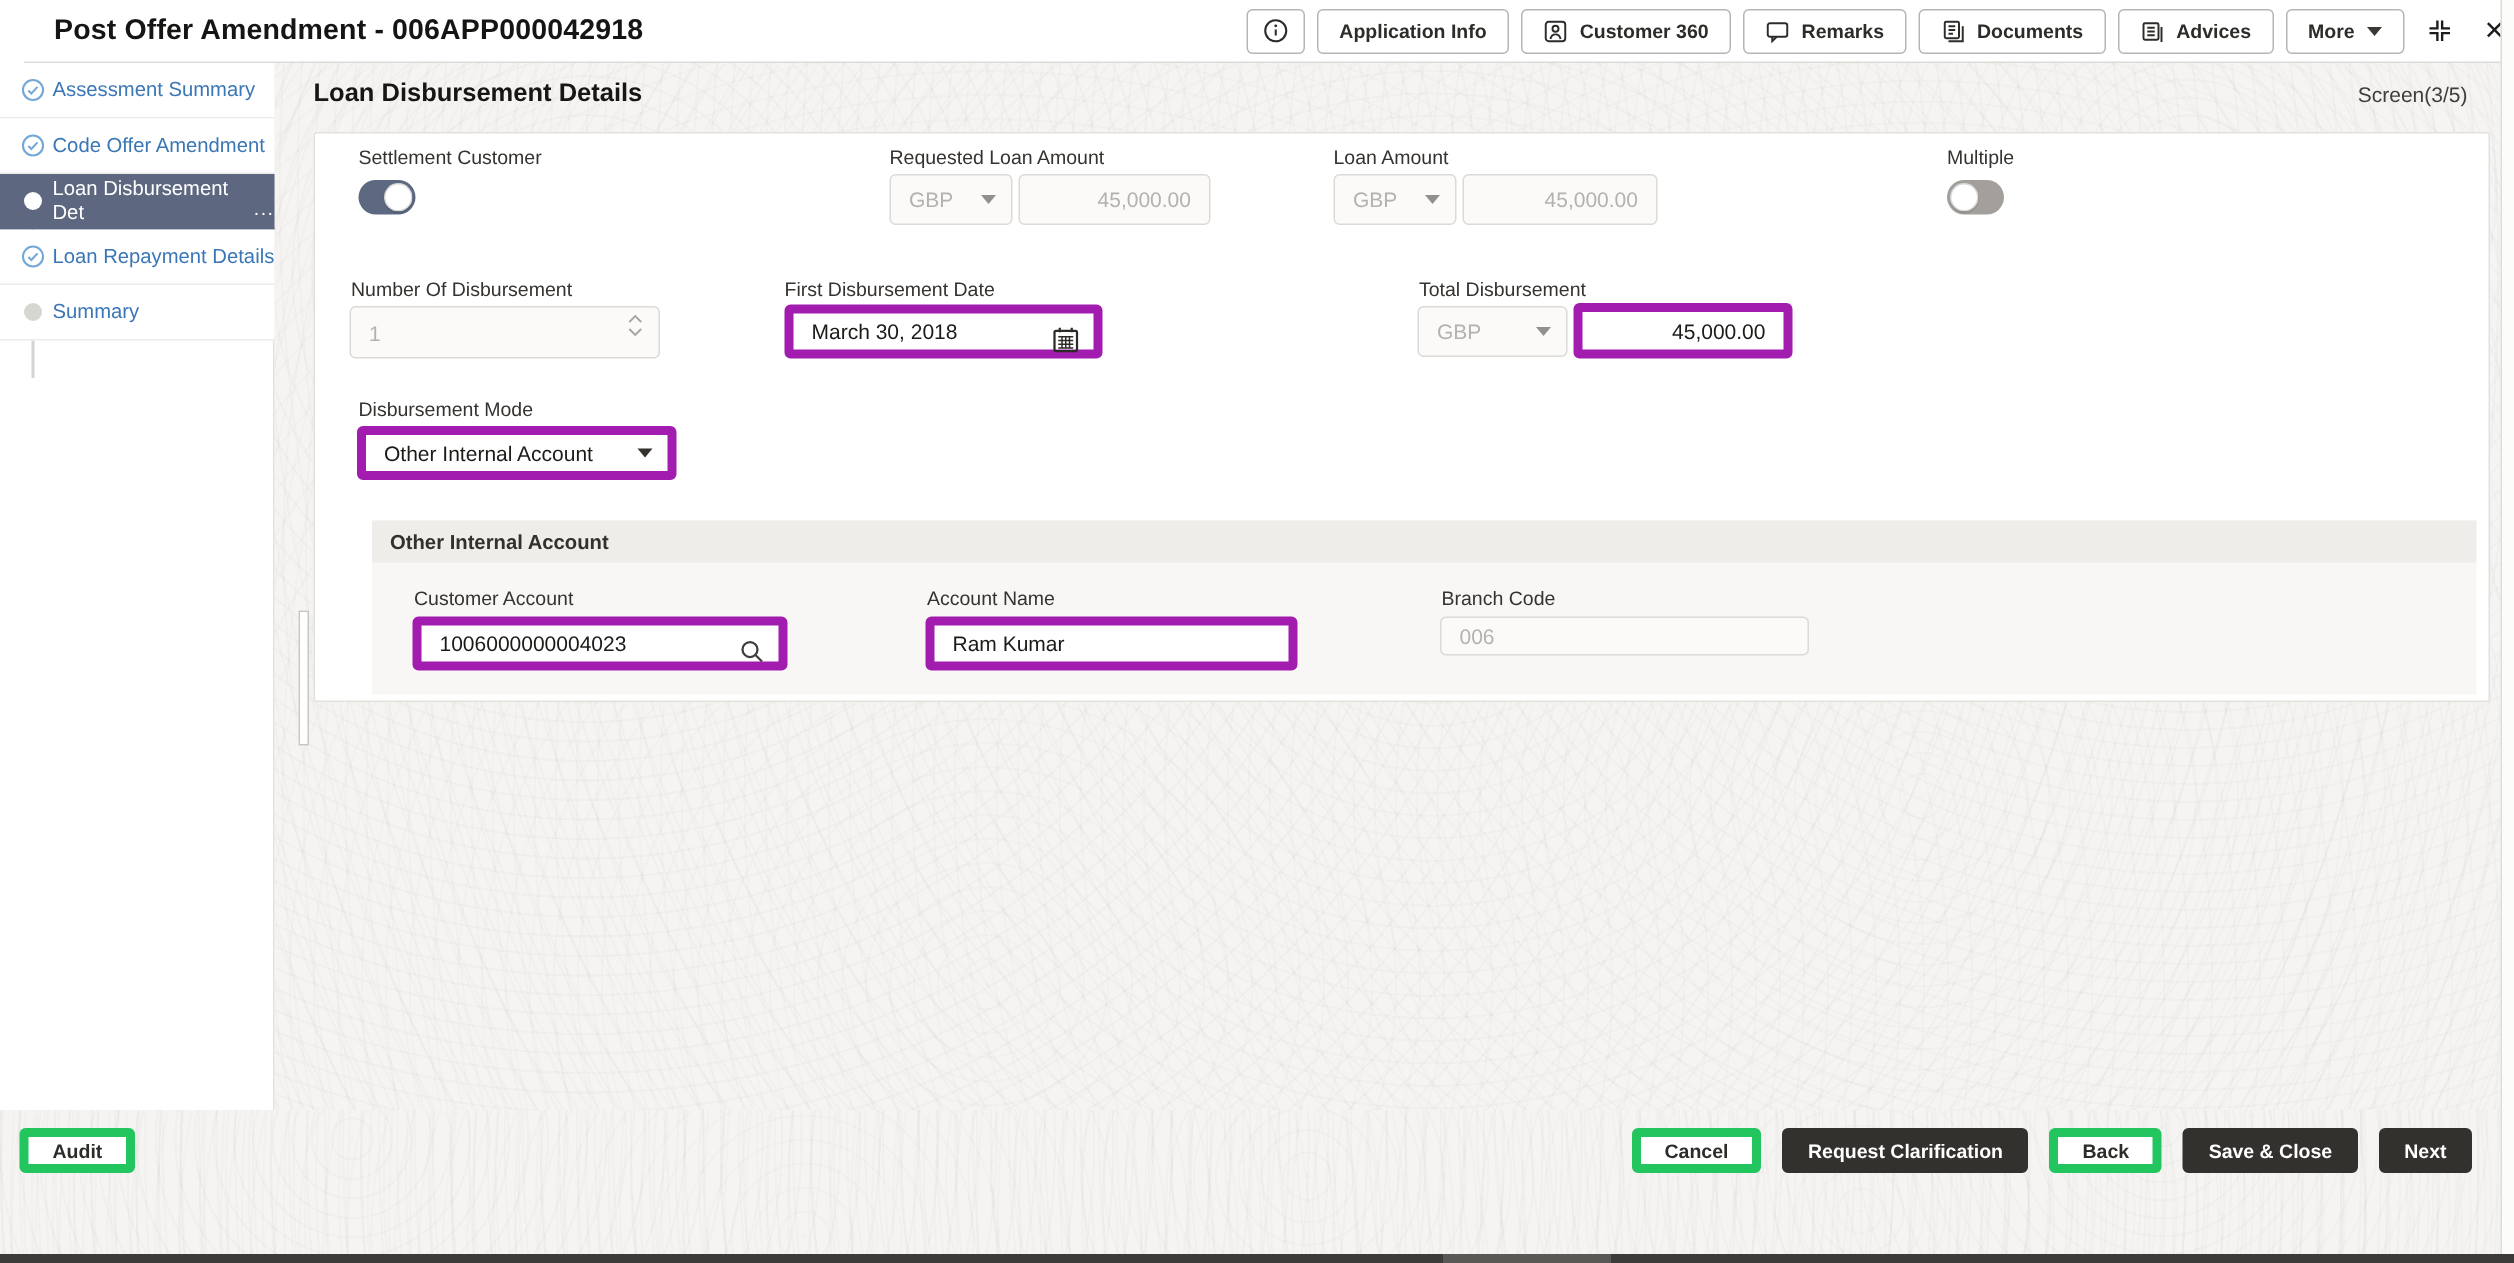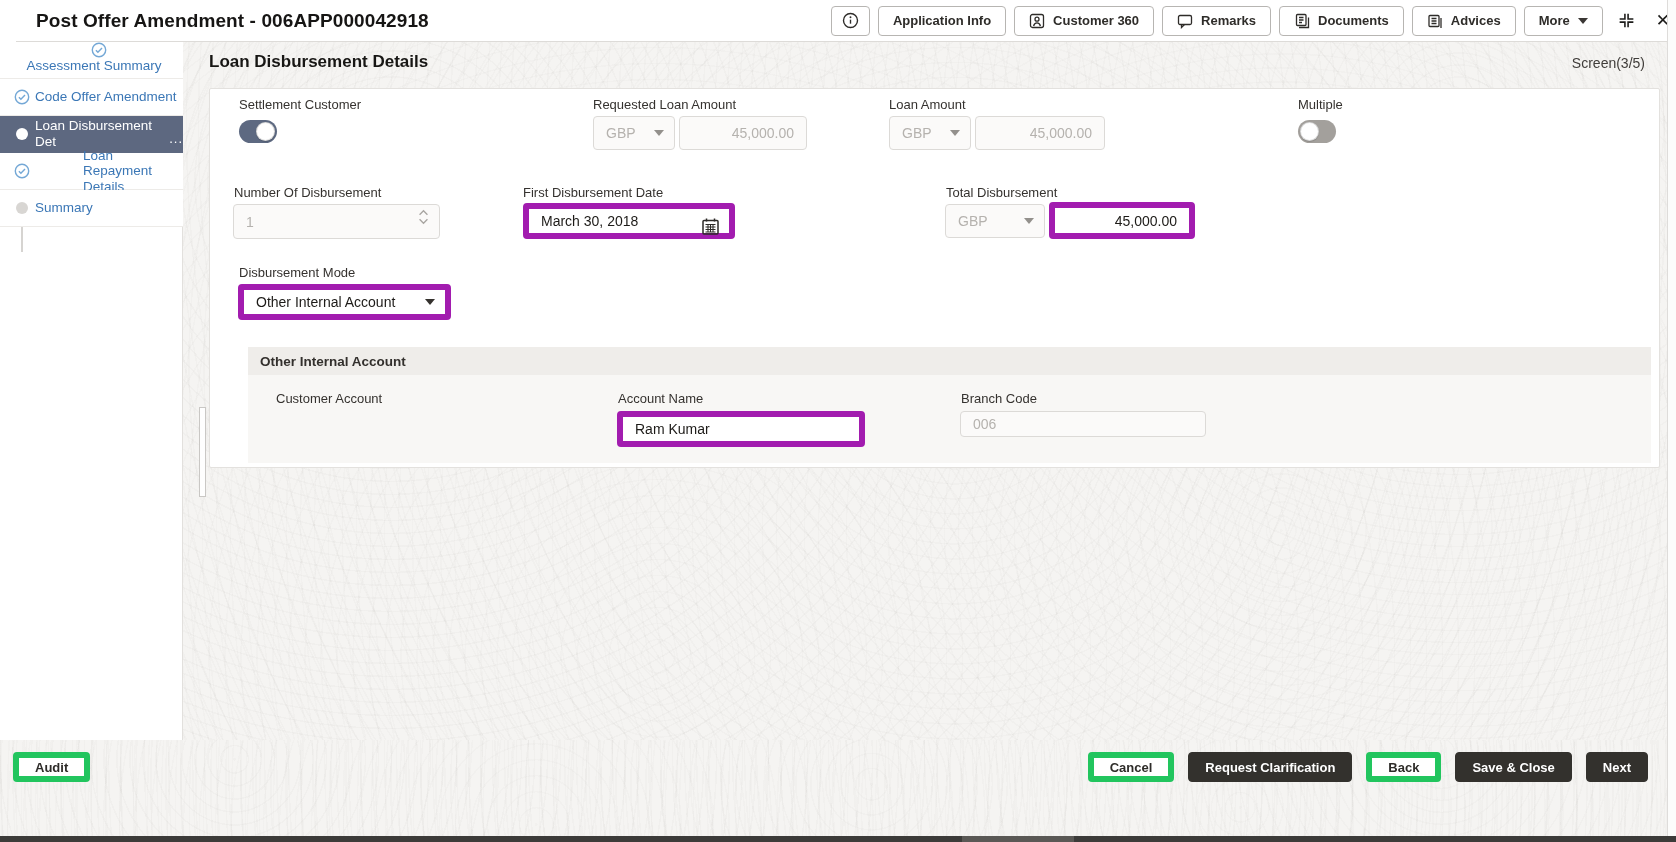--- a/index.html
+++ b/index.html
@@ -169,21 +169,21 @@
     </div>
   </header>
 
   <div class="content pattern" style="left:183px; top:42px; width:1484px; height:698px; position:absolute;"></div>
   <div class="footer pattern"></div>
 
   <nav class="sidebar">
     <div class="nav-line-blue"></div>
     <div class="nav-line-gray"></div>
 
-    <div class="nav-item" style="top:0;flex-direction:column;">
+    <div class="nav-item" style="top:0;">
       <span class="nav-ico">
         <svg width="16" height="16" viewBox="0 0 16 16">
             <circle cx="8" cy="8" r="6.7" fill="#fff" stroke="#74a8d6" stroke-width="1.4"></circle>
             <path d="M4.9 8.3l2 2 4.1-4.4" stroke="#74a8d6" stroke-width="1.4" fill="none"></path>
           </svg>
       </span>
       <span class="nav-label">Assessment Summary</span>
     </div>
 
     <div class="nav-item" style="top:37px;">
@@ -199,21 +199,21 @@
     <div class="nav-item active" style="top:74px;">
       <span class="nav-ico">
         <svg width="16" height="16" viewBox="0 0 16 16">
             <circle cx="8" cy="8" r="6" fill="#fff"></circle>
           </svg>
       </span>
       <span class="nav-label">Loan Disbursement Det</span>
         <span class="nav-ellipsis">...</span>
     </div>
 
-    <div class="nav-item" style="top:111px;gap:48px;">
+    <div class="nav-item" style="top:111px;">
       <span class="nav-ico">
         <svg width="16" height="16" viewBox="0 0 16 16">
             <circle cx="8" cy="8" r="6.7" fill="#fff" stroke="#74a8d6" stroke-width="1.4"></circle>
             <path d="M4.9 8.3l2 2 4.1-4.4" stroke="#74a8d6" stroke-width="1.4" fill="none"></path>
           </svg>
       </span>
       <span class="nav-label">Loan Repayment Details</span>
     </div>
 
     <div class="nav-item" style="top:148px;">
@@ -301,20 +301,29 @@
         <span class="sel-value">Other Internal Account</span>
         <span class="sel-caret en"></span>
       </div>
 
       <div class="section">
         <div class="section-head">
           <span class="section-title">Other Internal Account</span>
         </div>
 
         <span class="f-label" style="left:28px; top:44px;">Customer Account</span>
+        <div class="ctl enabled" style="left:27px; top:64px; width:250px; height:36px; background:#fff;">
+          <input value="1006000000004023" style="">
+          <span class="icon-in-field" style="top:9px;">
+            <svg width="17" height="17" viewBox="0 0 17 17" fill="none" stroke="#403d3a" stroke-width="1.5">
+              <circle cx="7" cy="7" r="5"></circle>
+                <path d="M10.8 10.8L15 15"></path>
+            </svg>
+          </span>
+        </div>
 
         <span class="f-label" style="left:370px; top:44px;">Account Name</span>
         <div class="ctl enabled" style="left:369px; top:64px; width:248px; height:36px; background:#fff;">
           <input value="Ram Kumar" style="">
         </div>
 
         <span class="f-label" style="left:713px; top:44px;">Branch Code</span>
         <div class="ctl disabled" style="left:712px; top:64px; width:246px; height:26px;">
           <input disabled="" value="006" style="">
         </div>

